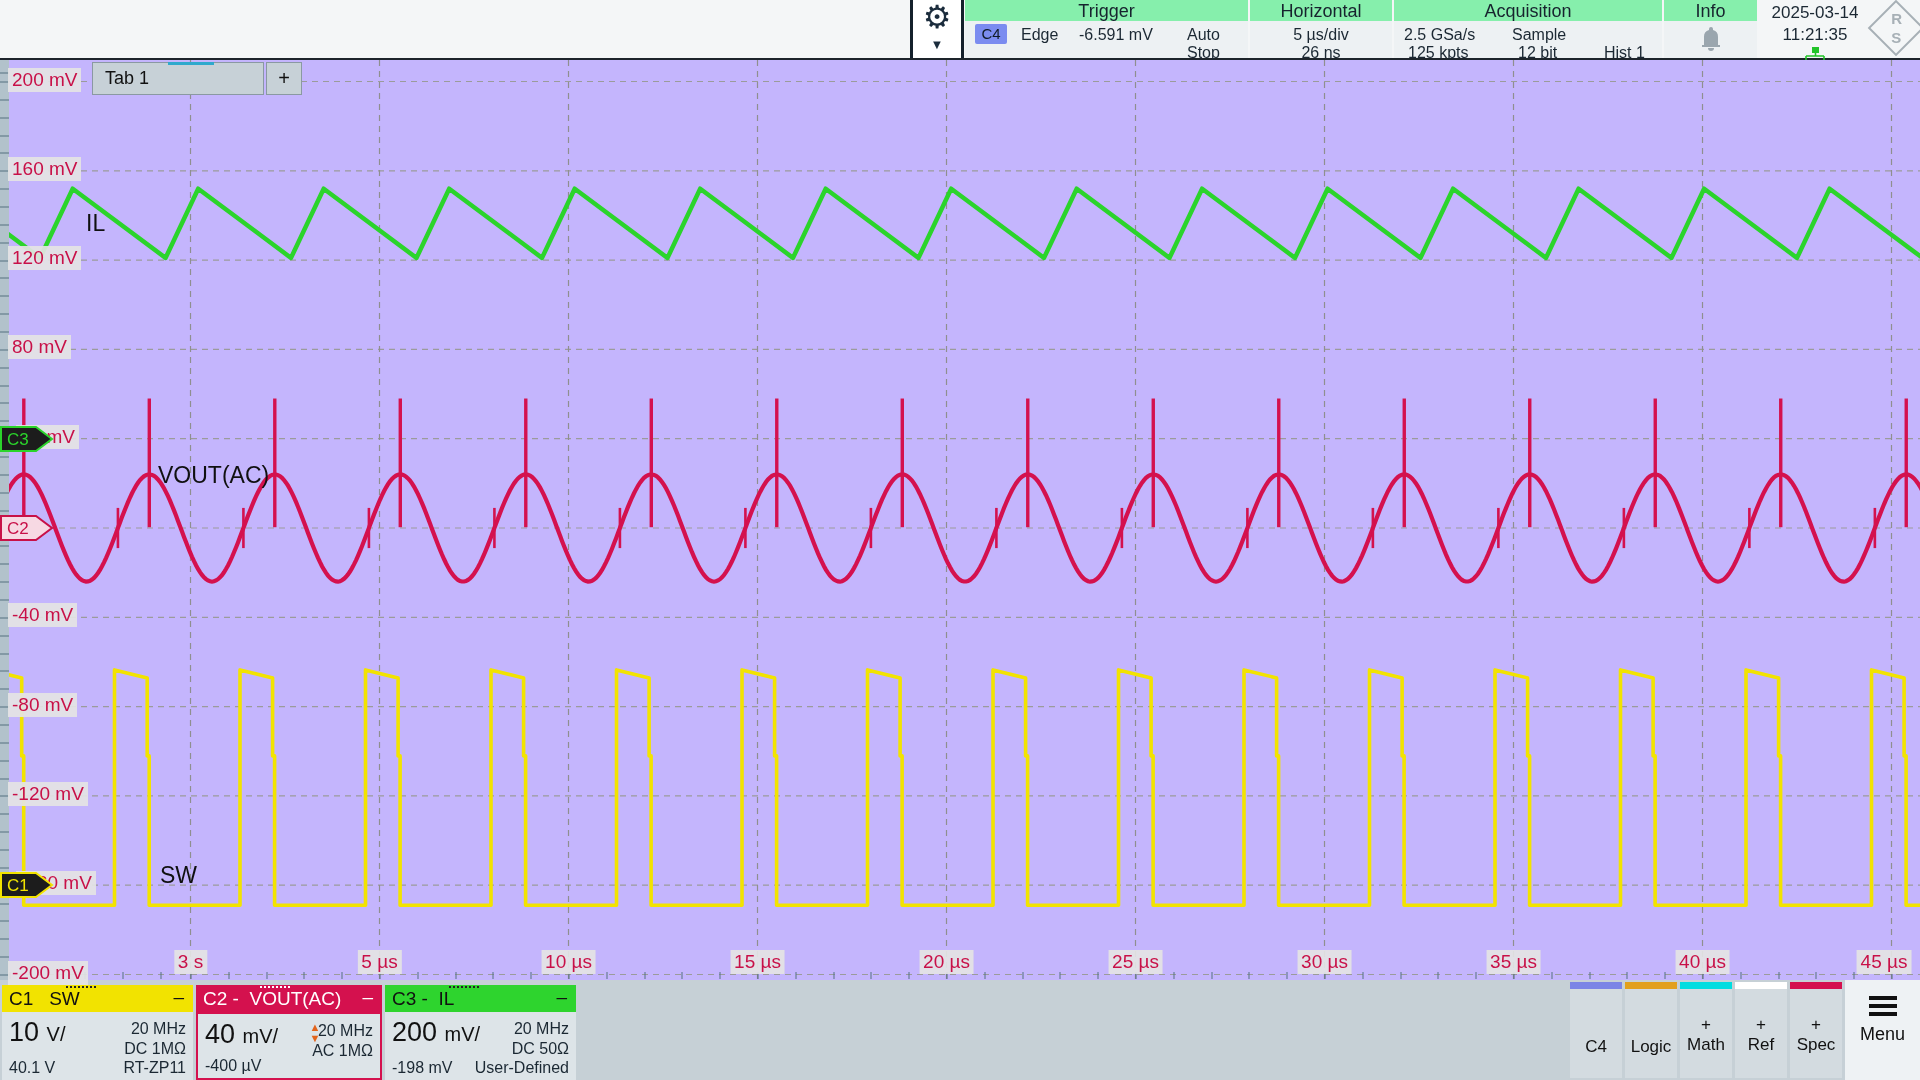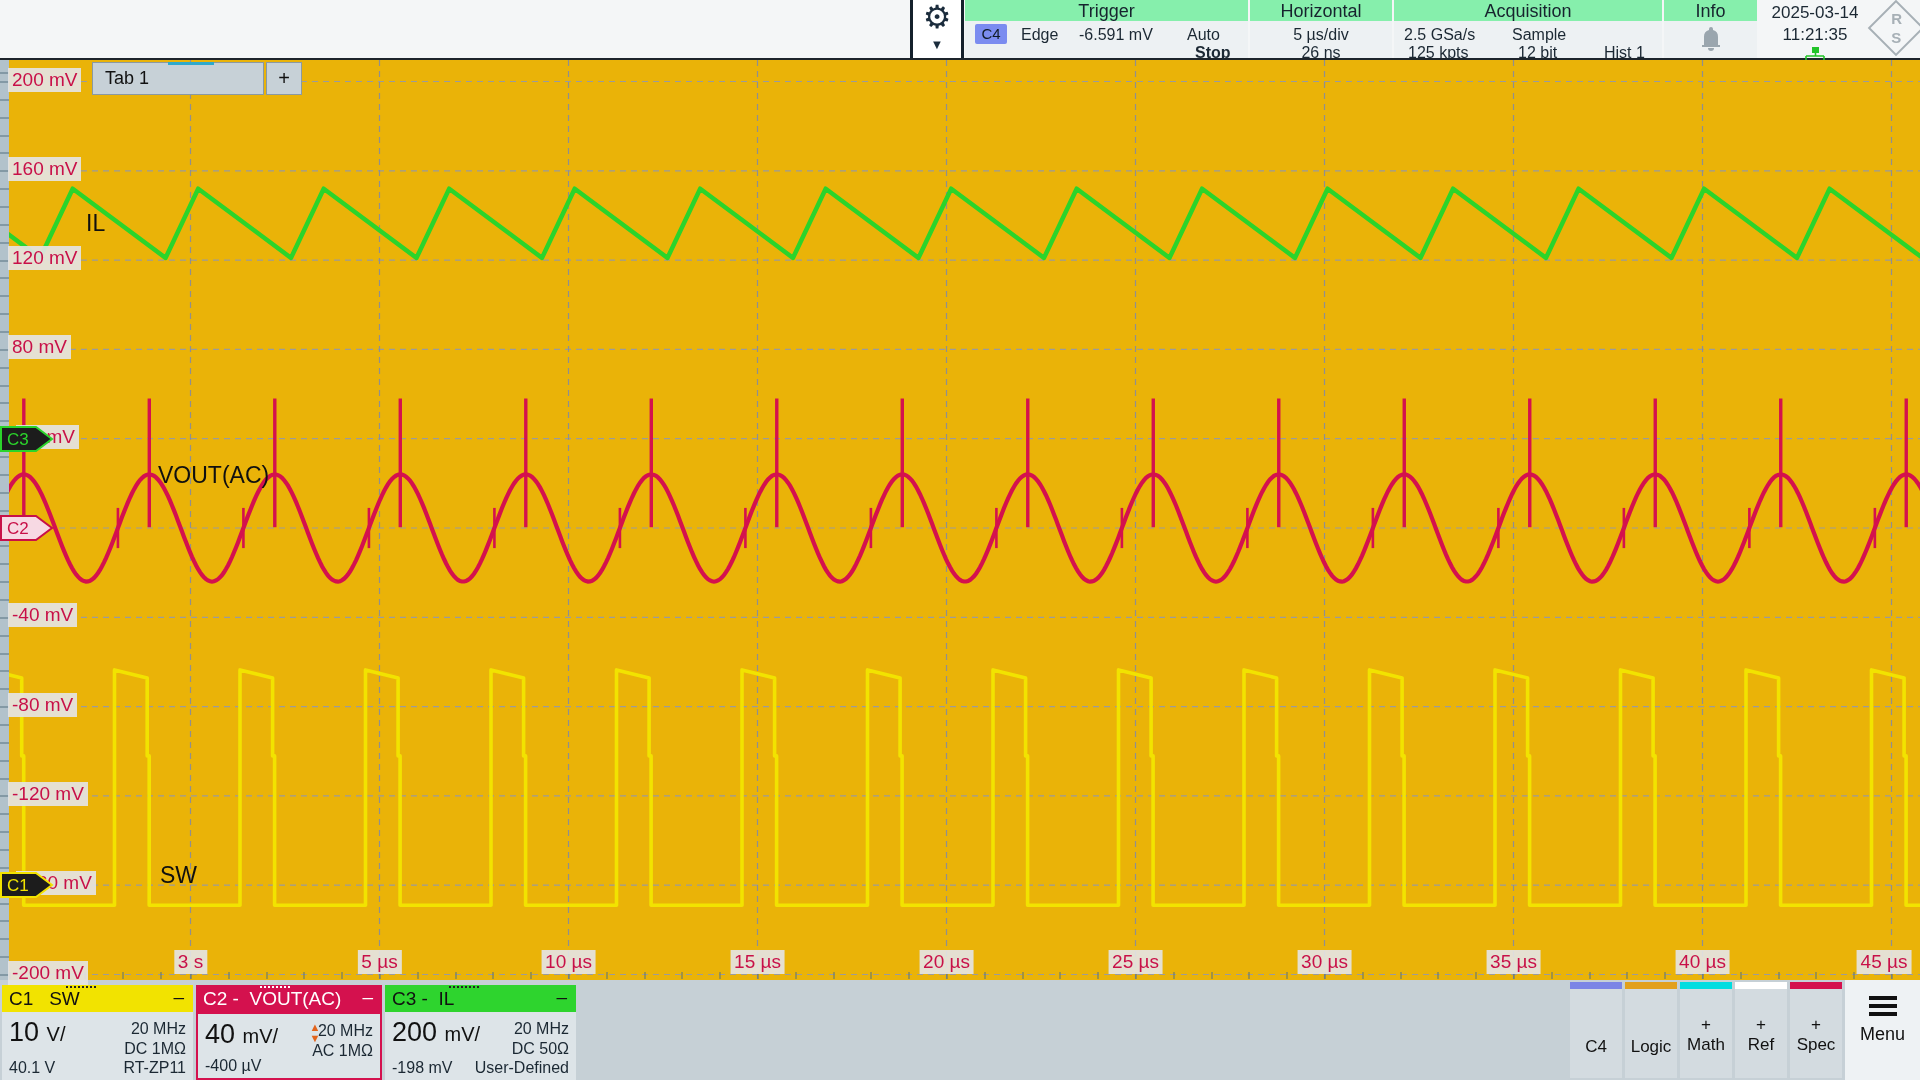--- a/index.html
+++ b/index.html
@@ -24,21 +24,21 @@
   #datetime .t { font-size:17px; margin-top:2px; }
   .lanicon { display:inline-block; margin-top:2px; }
   .rslogo { position:absolute; left:1876px; top:8px; width:40px; height:40px;
             border:2px solid #a7b0b6; transform:rotate(45deg); }
   .rslogo span { position:absolute; transform:rotate(-45deg); color:#a7b0b6;
                  font-size:15px; font-weight:bold; }
   .rslogo .r { left:6px; top:2px; } .rslogo .s { left:20px; top:16px; }
   .bellicon { display:inline-block; margin-top:4px; }
 
   
-  #plot { position:absolute; left:0; top:60px; width:1920px; height:920px; background:#eab308; }
+  #plot { position:absolute; left:0; top:60px; width:1920px; height:920px; background:#c4b5fd; }
   #wavesvg { position:absolute; left:0; top:0; z-index:2; }
   #yticks { position:absolute; left:0; top:0; width:9px; height:920px; background:#b2c2cb; z-index:5;
             background-image:repeating-linear-gradient(to bottom,#54707e 0 1px,transparent 1px 17.86px);
             background-position:0 21.5px; }
   #xticks { position:absolute; left:0; top:912px; width:1920px; height:7px; z-index:5;
             background-image:repeating-linear-gradient(to right,#54707e 0 1px,transparent 1px 37.8px);
             background-position:190.5px 0; }
   .ylabel,.xlabel { position:absolute; z-index:6; font-size:19px; color:#c81048;
                     background:rgba(228,228,228,.92); padding:1px 4px; white-space:nowrap; }
   .marker { position:absolute; left:0; z-index:7; }
@@ -84,21 +84,21 @@
     <span class="gear">⚙</span>
     <span class="gear-drop">▼</span>
   </div>
 
   <div class="tsec" style="left:965px;width:283px;">
     <div class="hdr">Trigger</div>
     <div class="c4badge">C4</div>
     <span class="titem" style="left:56px;top:26px;">Edge</span>
     <span class="titem" style="left:114px;top:26px;">-6.591 mV</span>
     <span class="titem" style="left:222px;top:26px;">Auto</span>
-    <span class="titem" style="left:230px;top:44px;font-weight:bold;">Stop</span>
+    <span class="titem" style="left:222px;top:44px;">Stop</span>
   </div>
 
   <div class="tsec" style="left:1250px;width:142px;">
     <div class="hdr">Horizontal</div>
     <span class="titem" style="left:0;top:26px;width:142px;text-align:center;">5 µs/div</span>
     <span class="titem" style="left:0;top:44px;width:142px;text-align:center;">26 ns</span>
   </div>
 
   <div class="tsec" style="left:1394px;width:268px;">
     <div class="hdr">Acquisition</div>

